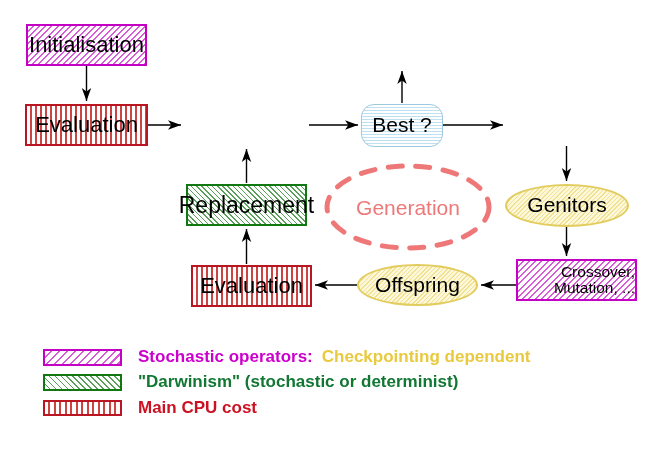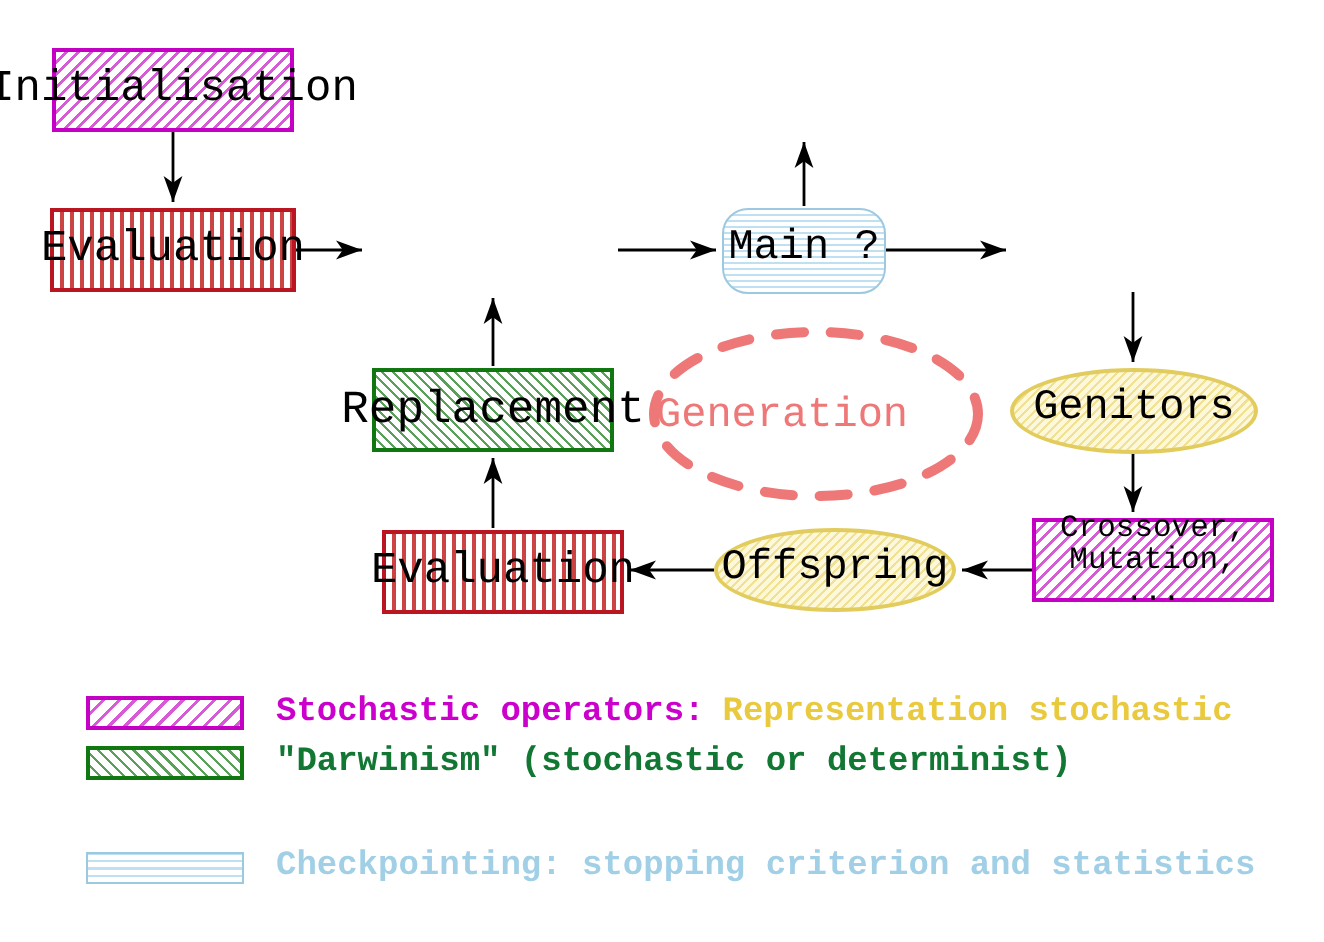--- a/index.html
+++ b/index.html
@@ -1,42 +1,42 @@
 <!DOCTYPE html>
 <html><head>
 <meta charset="utf-8">
 <style>
   html,body { margin:0; padding:0; background:#ffffff; }
   .canvas {
     position:relative; width:662px; height:471px; background:#ffffff;
-    font-family:Liberation Mono, monospace; overflow:hidden;
+    font-family:Liberation Sans, sans-serif; overflow:hidden;
   }
   .layer { position:absolute; left:0; top:0; }
 
   .node {
     position:absolute; box-sizing:border-box;
     display:flex; align-items:center; justify-content:center;
     color:#000; text-align:center; line-height:1.05;
   }
   .ellipse { border-radius:50%; }
 
   .fill-magenta { border:2px solid #c400c4; background:repeating-linear-gradient(135deg,#ffffff 0 3px,#d75ad7 3px 4.4px); }
   .fill-red     { border:2px solid #b91622; background:repeating-linear-gradient(90deg,#ffffff 0 3px,#cc4343 3px 5px);text-align:center; }
   .fill-green   { border:2px solid #117711; background:repeating-linear-gradient(45deg,#ffffff 0 2.6px,#5aa05a 2.6px 3.7px); }
   .fill-cyan    { border:1px solid #9cc9e0; background:repeating-linear-gradient(0deg,#ffffff 0 2px,#bfe0f2 2px 3px); }
   .fill-yellow  { border:2px solid #e2cc5e; background:repeating-linear-gradient(135deg,#fdf8da 0 2px,#f1e195 2px 3.1px); }
 
   .t-xl { font-size:22px; }
   .t-lg { font-size:21px; }
   .t-md { font-size:23px; }
-  .t-sm { font-size:15.5px; }
+  .t-sm { font-size:15.5px;align-items:flex-end; }
 
   .generation-label {
     position:absolute; left:328px; top:188px; width:160px; height:40px;
-    display:flex; align-items:center; 
+    display:flex; align-items:center; justify-content:center;
     color:#ee7878; font-size:21px;
   }
 
   .legend-row {
     position:absolute; left:43px; display:flex; align-items:center;
     font-weight:bold; font-size:17px; white-space:nowrap;
   }
   .swatch { box-sizing:border-box; width:79px; height:17px; margin-right:16px; flex:0 0 auto; }
   .sw-magenta { border:2px solid #c400c4; background:repeating-linear-gradient(135deg,#ffffff 0 4px,#d75ad7 4px 5.6px); }
   .sw-green   { border:2px solid #117711; background:repeating-linear-gradient(45deg,#ffffff 0 3px,#5aa05a 3px 4.2px); }
@@ -80,21 +80,21 @@
   <div class="node fill-magenta t-xl" style="left:26px;top:24px;width:121px;height:42px">
     <span>Initialisation</span>
   </div>
 
   <div class="node fill-red t-xl" style="left:25px;top:104px;width:123px;height:42px">
     <span>Evaluation</span>
   </div>
 
 
   <div class="node fill-cyan t-lg" style="left:361px;top:104px;width:82px;height:43px;border-radius:13px">
-    <span>Main ?</span>
+    <span>Best ?</span>
   </div>
 
 
   <div class="node fill-green t-md" style="left:186px;top:184px;width:121px;height:42px">
     <span>Replacement</span>
   </div>
 
   <div class="node fill-red t-xl" style="left:191px;top:265px;width:121px;height:42px">
     <span>Evaluation</span>
   </div>
@@ -113,27 +113,27 @@
     <span>Offspring</span>
   </div>
 
   <div class="generation-label">
     <span>Generation</span>
   </div>
 
   <div class="legend-row" style="top:347px">
     <span class="swatch sw-magenta"></span>
     <span class="c-magenta">Stochastic operators:</span>
-    <span class="c-gold">Representation stochastic</span>
+    <span class="c-gold">Checkpointing dependent</span>
   </div>
 
   <div class="legend-row" style="top:372px">
     <span class="swatch sw-green"></span>
     <span class="c-green">"Darwinism" (stochastic or determinist)</span>
   </div>
 
+  <div class="legend-row" style="top:398px">
+    <span class="swatch sw-red" style="height:16px"></span>
+    <span class="c-red">Main CPU cost</span>
+  </div>
 
-  <div class="legend-row" style="top:424px">
-    <span class="swatch sw-cyan" style="height:16px"></span>
-    <span class="c-blue">Checkpointing: stopping criterion and statistics</span>
-  </div>
 
 </div>
 
 </body></html>

